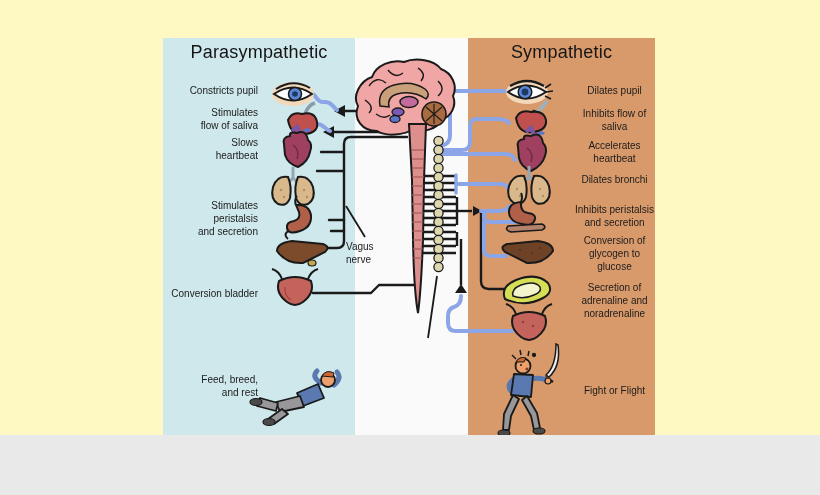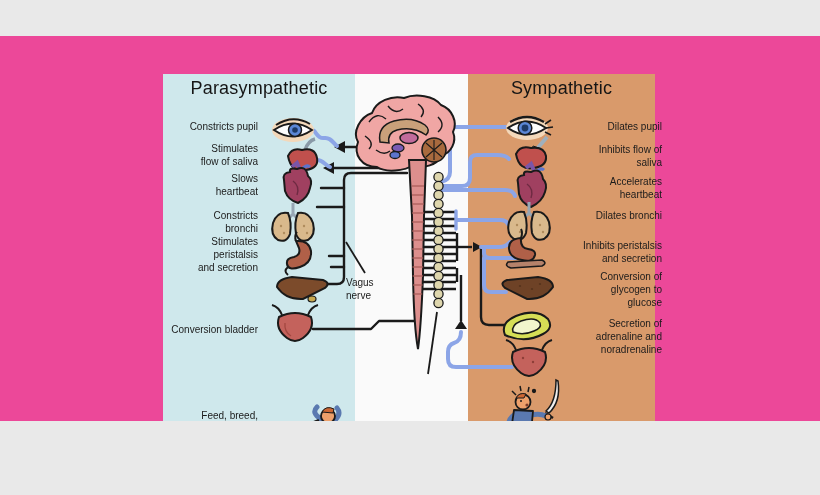--- a/index.html
+++ b/index.html
@@ -1,28 +1,28 @@
 <!DOCTYPE html>
 <html><head>
 <meta charset="utf-8">
 <style>
   html,body{margin:0;padding:0;}
   body{background:#e9e9e9;font-family:"Liberation Sans","DejaVu Sans",sans-serif;}
-  #stage{position:relative;width:820px;height:385px;background:#ec4899;overflow:hidden;margin-top:36px;}
+  #stage{position:relative;width:820px;height:435px;background:#fef9c3;overflow:hidden;}
   .panel{position:absolute;top:38px;height:417px;}
   #panel-left{left:163px;width:192px;background:#cfe8ec;}
   #panel-gutter{left:355px;width:113px;background:#fafafa;}
   #panel-right{left:468px;width:187px;background:#d99a6b;}
   .panel-title{position:absolute;top:42px;font-size:18px;color:#151515;text-align:center;letter-spacing:.2px;}
   #title-left{left:163px;width:192px;}
   #title-right{left:468px;width:187px;}
   svg#art{position:absolute;left:0;top:0;}
   .lbl{position:absolute;font-size:10px;line-height:13px;color:#1b1b1b;white-space:pre-line;}
   .lbl-l{text-align:right;width:100px;left:158px;}
-  .lbl-r{text-align:right;width:95px;left:567px;}
+  .lbl-r{text-align:center;width:95px;left:567px;}
   .lbl-c{text-align:left;}
 </style>
 </head>
 <body>
 
 <div id="stage">
 
   <div id="panel-left" class="panel"></div>
   <div id="panel-gutter" class="panel"></div>
   <div id="panel-right" class="panel"></div>
@@ -282,22 +282,20 @@
   </svg>
 
   <div id="title-left" class="panel-title">Parasympathetic</div>
   <div id="title-right" class="panel-title">Sympathetic</div>
 
   <div class="lbl lbl-l" style="top:84px">Constricts pupil</div>
   <div class="lbl lbl-l" style="top:106px">Stimulates
 flow of saliva</div>
   <div class="lbl lbl-l" style="top:136px">Slows
 heartbeat</div>
-  <div class="lbl lbl-l" style="top:173px">Constricts
-bronchi</div>
   <div class="lbl lbl-l" style="top:199px">Stimulates
 peristalsis
 and secretion</div>
   <div class="lbl lbl-l" style="top:287px">Conversion bladder</div>
   <div class="lbl lbl-l" style="top:373px">Feed, breed,
 and rest</div>
 
   <div class="lbl lbl-r" style="top:84px">Dilates pupil</div>
   <div class="lbl lbl-r" style="top:107px">Inhibits flow of
 saliva</div>

